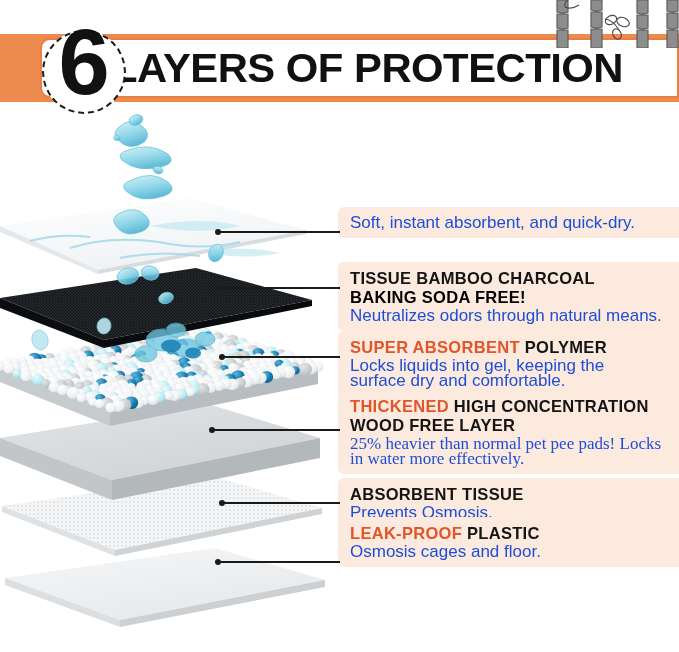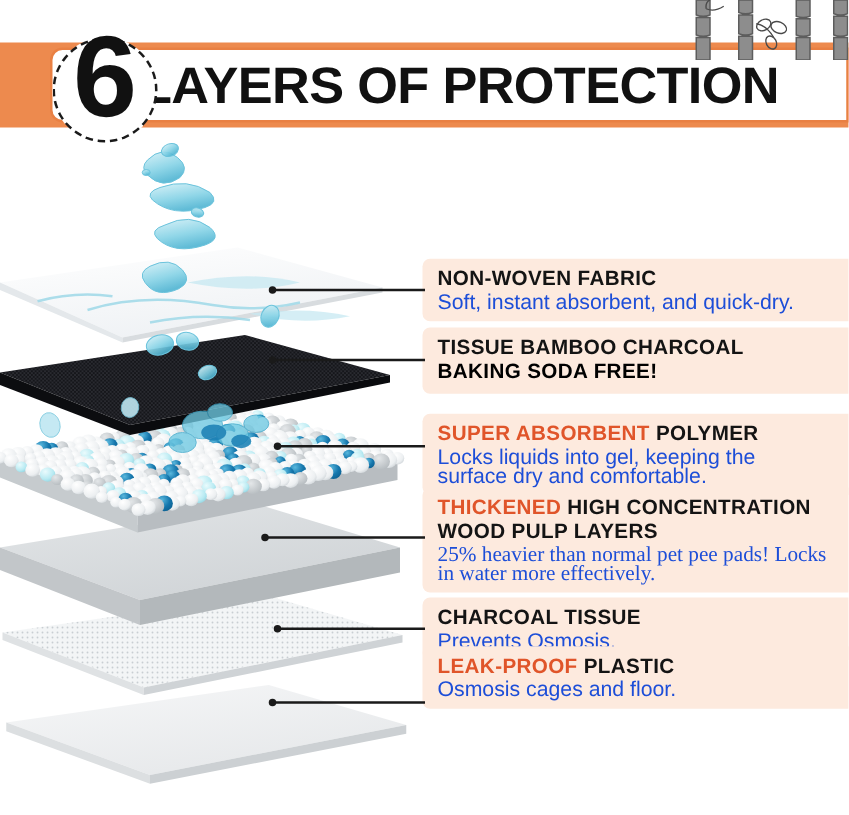--- a/index.html
+++ b/index.html
@@ -712,51 +712,49 @@
   </svg>
 
   <div class="connector" style="left:218px; top:231px; width:122px;"></div>
   <div class="connector" style="left:218px; top:287px; width:122px;"></div>
   <div class="connector" style="left:222px; top:356px; width:118px;"></div>
   <div class="connector" style="left:212px; top:429px; width:128px;"></div>
   <div class="connector" style="left:222px; top:502px; width:118px;"></div>
   <div class="connector" style="left:218px; top:561px; width:122px;"></div>
 
   <div class="callout" style="top:207px;">
-    <div class="c-title">
-      <span class="hl"></span><span>NON-WOVEN FABRIC</span>
-    </div>
     <div class="c-desc">Soft, instant absorbent, and quick-dry.</div>
   </div>
 
   <div class="callout" style="top:262px;">
     <div class="c-title">
       <span class="hl"></span><span>TISSUE BAMBOO CHARCOAL</span>
     </div>
     <div class="c-sub">BAKING SODA FREE!</div>
+    <div class="c-desc">Neutralizes odors through natural means.</div>
   </div>
 
   <div class="callout" style="top:331px;">
     <div class="c-title">
       <span class="hl">SUPER ABSORBENT</span><span> POLYMER</span>
     </div>
     <div class="c-desc" style="white-space:normal; width:310px;">Locks liquids into gel, keeping the surface dry and comfortable.</div>
   </div>
 
   <div class="callout" style="top:390px;">
     <div class="c-title">
       <span class="hl">THICKENED</span><span> HIGH CONCENTRATION</span>
     </div>
-    <div class="c-title">WOOD PULP LAYERS</div>
+    <div class="c-title">WOOD FREE LAYER</div>
     <div class="c-desc" style="white-space:normal; width:318px;font-family:Liberation Serif, serif;">25% heavier than normal pet pee pads! Locks in water more effectively.</div>
   </div>
 
   <div class="callout" style="top:478px;">
     <div class="c-title">
-      <span class="hl"></span><span>CHARCOAL TISSUE</span>
+      <span class="hl"></span><span>ABSORBENT TISSUE</span>
     </div>
     <div class="c-desc">Prevents Osmosis.</div>
   </div>
 
   <div class="callout" style="top:517px;">
     <div class="c-title">
       <span class="hl">LEAK-PROOF</span><span> PLASTIC</span>
     </div>
     <div class="c-desc">Osmosis cages and floor.</div>
   </div>

